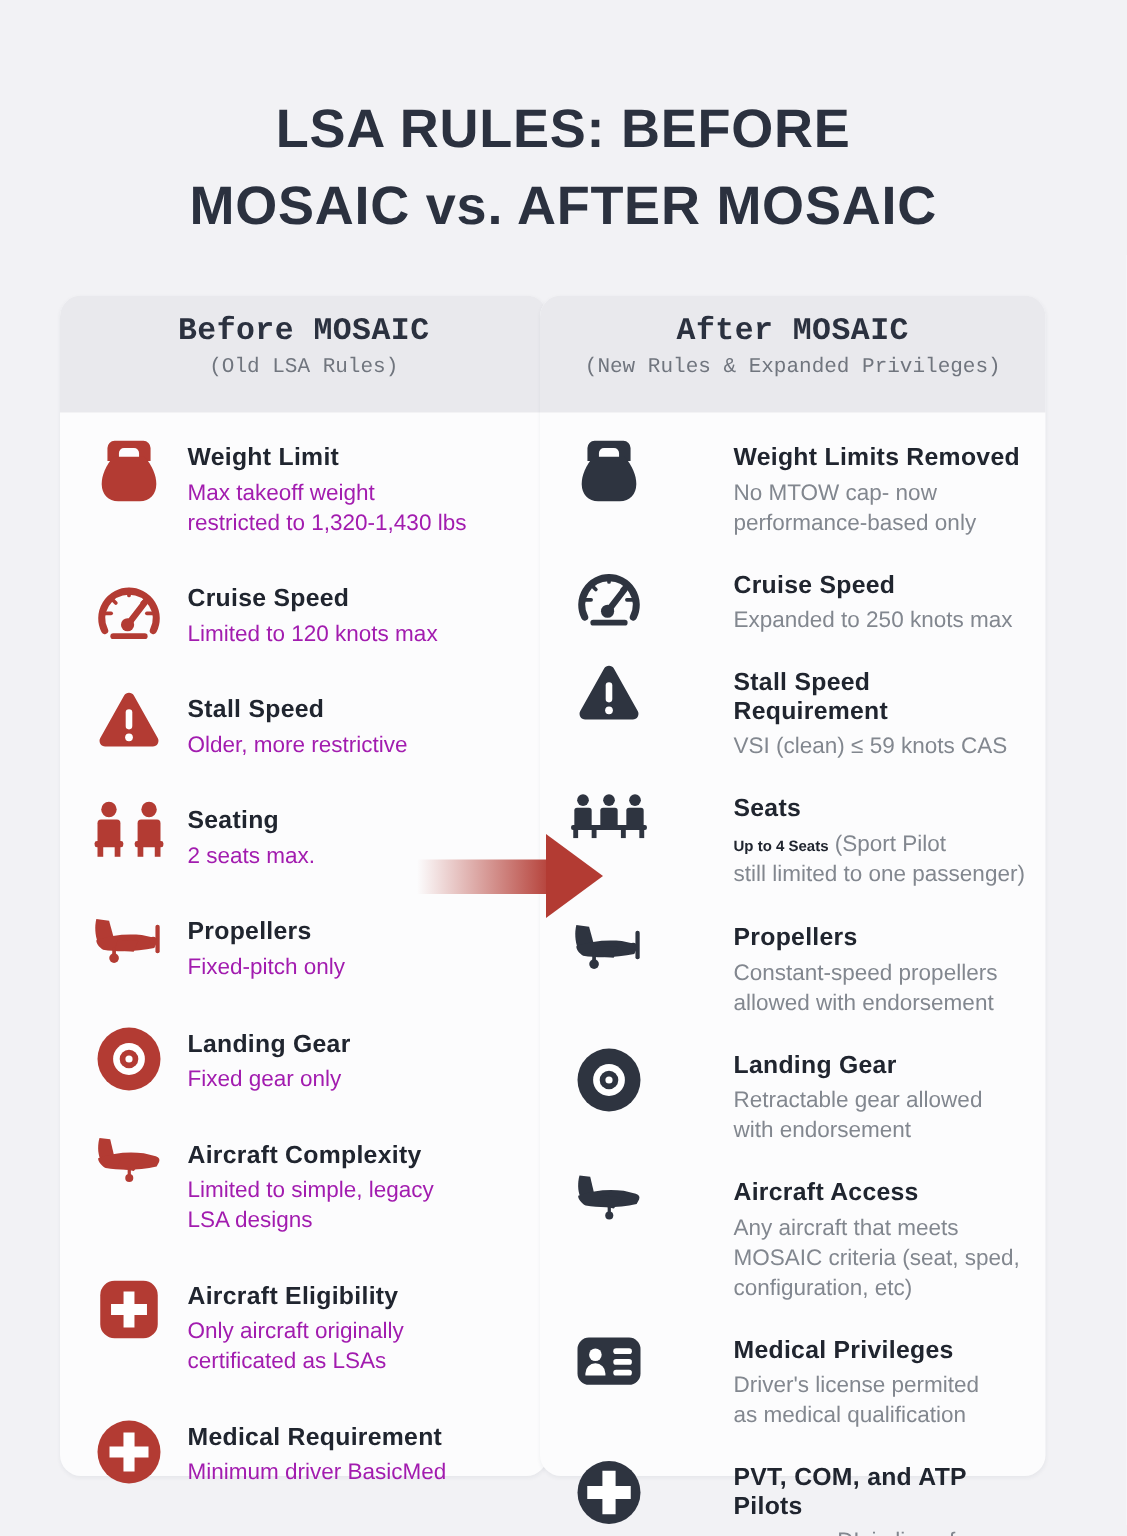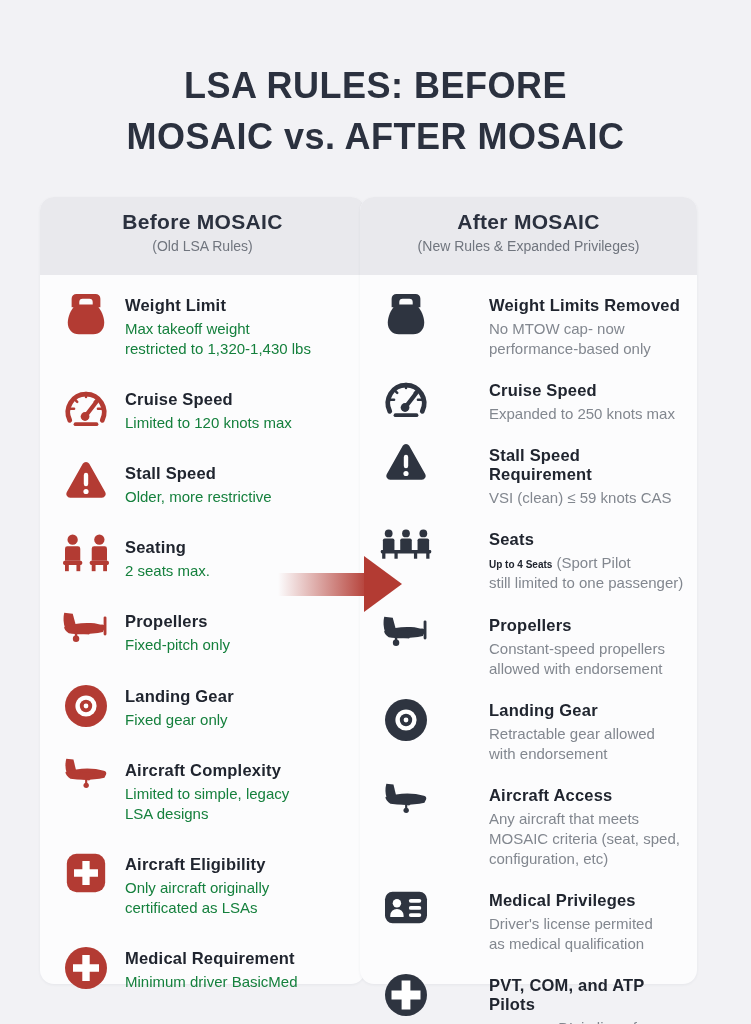--- a/index.html
+++ b/index.html
@@ -19,21 +19,21 @@
   .card{
     position:absolute;top:197px;height:787px;
     background:#fcfcfd;border-radius:14px;
     box-shadow:0 1px 3px rgba(40,45,60,.06);
   }
   .card.left{left:40px;width:325px;}
   .card.right{left:360px;width:337px;}
   .card-header{
     height:78px;background:#e9e9ed;
     border-radius:14px 14px 0 0;
-    text-align:center;box-sizing:border-box;padding-top:13px;
+    text-align:center;box-sizing:border-box;padding-top:13px;font-family:Liberation Mono, monospace;
   }
   .card-header h2{
     margin:0;font-size:21px;font-weight:800;color:#2b313f;letter-spacing:.3px;
   }
   .card-header .sub{
     margin-top:4px;font-size:14px;color:#70757e;
   }
   .card-body{padding:16px 10px 0 20px;}
   .row{display:flex;align-items:flex-start;}
   .card.left  .row{margin-bottom:26px;}
@@ -44,21 +44,21 @@
   }
   .card.left  .icon-cell{color:#b33b33;}
   .card.right .icon-cell{color:#2e3440;}
   .icon-cell svg{display:block;}
   .row-text{flex:1;min-width:0;}
   .row-title{
     font-size:16.5px;font-weight:800;color:#20252f;
     margin:5px 0 4px;letter-spacing:.2px;
   }
   .row-desc{
-    font-size:15px;color:#15803d;line-height:1.34;white-space:pre-line;
+    font-size:15px;color:#a21caf;line-height:1.34;white-space:pre-line;
   }
   .card.right .row-desc{color:#82878f;}
   .row-desc .desc-bold{color:#20252f;font-weight:800;font-size:10px;}
   .arrow{position:absolute;left:278px;top:556px;width:124px;height:56px;}
   .arrow .shaft{
     position:absolute;left:0;top:17px;width:88px;height:23px;
     background:linear-gradient(to right, rgba(179,59,51,0), rgba(179,59,51,.96));
   }
   .arrow .head{
     position:absolute;left:86px;top:0;width:0;height:0;

